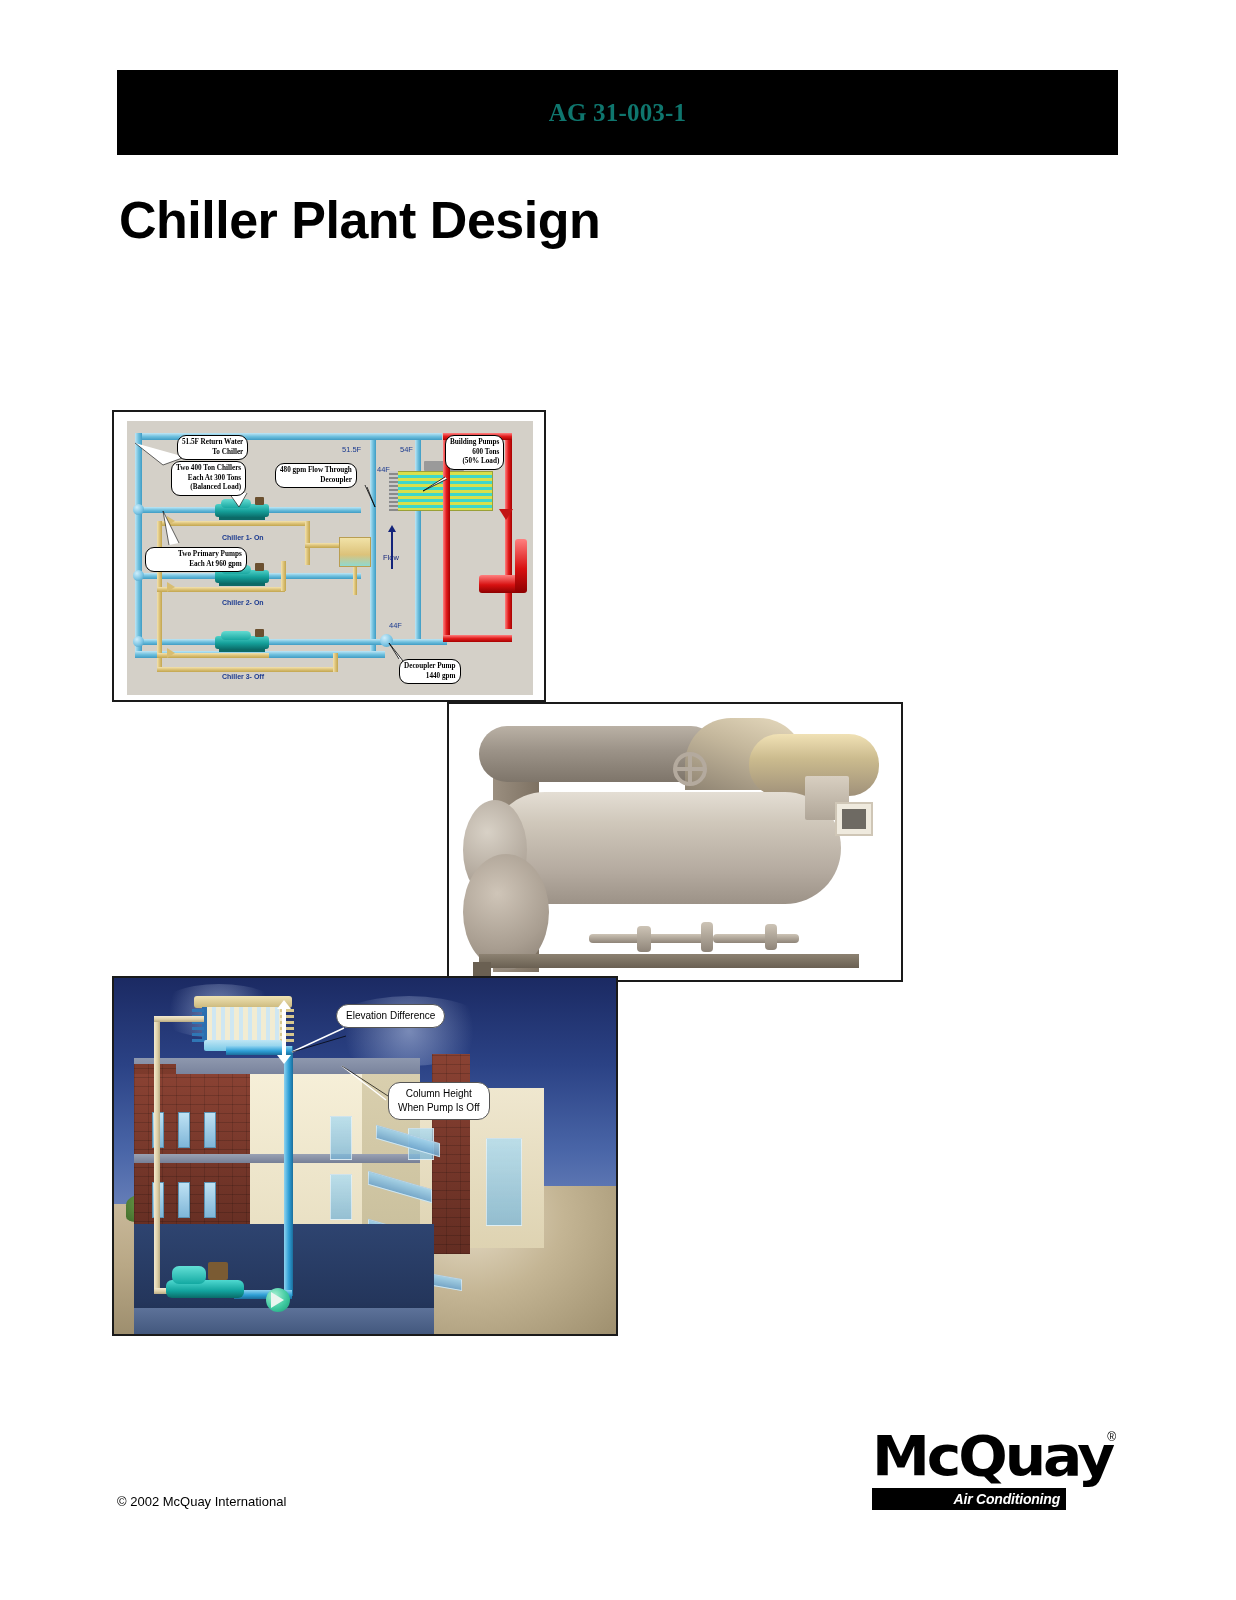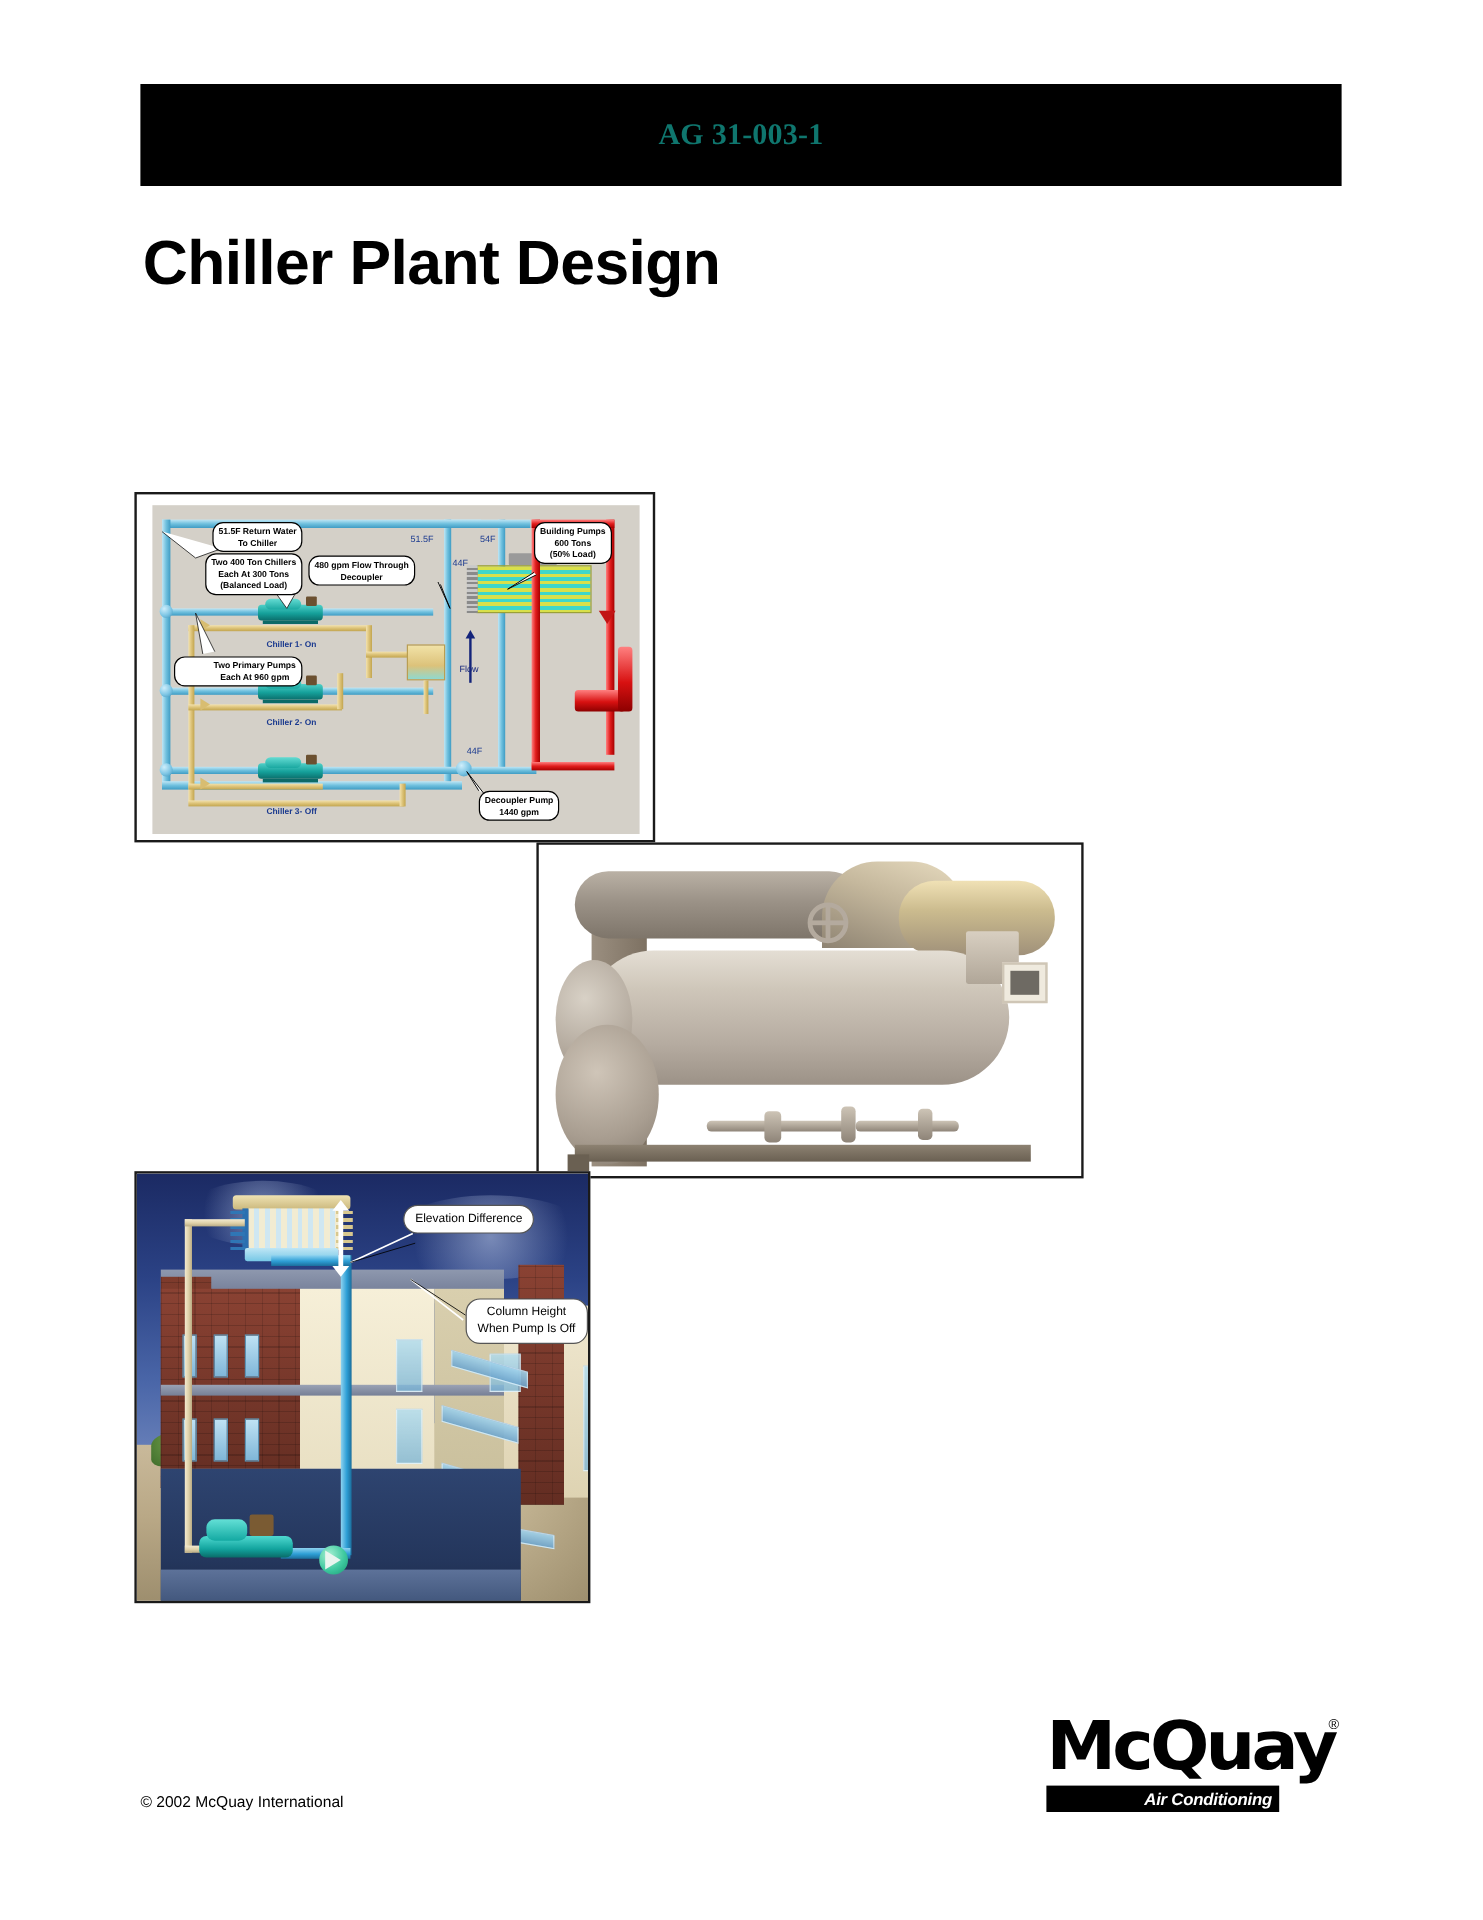--- a/index.html
+++ b/index.html
@@ -62,21 +62,21 @@
 
   
   .fig {
     position: absolute;
     border: 2px solid #1a1a1a;
     background: #ffffff;
     overflow: hidden;
   }
   .fig-schematic { left: 112px; top: 410px;  width: 434px; height: 292px; }
   .fig-photo     { left: 447px; top: 702px;  width: 456px; height: 280px; background:#ffffff; }
-  .fig-building  { left: 112px; top: 976px;  width: 380px; height: 360px; }
+  .fig-building  { left: 112px; top: 976px;  width: 506px; height: 360px; }
 
   
   .schem-canvas {
     position: absolute;
     left: 13px; top: 9px;
     width: 406px; height: 274px;
     background: #d4d0c8;
   }
   .pipe { position: absolute; }
   
@@ -158,24 +158,24 @@
   }
 
   .callout {
     position:absolute;
     background:#ffffff;
     border:1px solid #000000;
     border-radius:9px;
     font-size:7.2px;
     font-weight:bold;
     color:#000000;
-    text-align:center;
+    text-align:right;
     line-height:1.35;
     padding:2px 4px;
-    font-family:Liberation Sans, sans-serif;
+    font-family:Liberation Serif, serif;
     white-space:nowrap;
     z-index:6;
   }
 
   
   .photo-canvas { position:absolute; inset:0; background:#ffffff; }
   .ph-shell {
     position:absolute;
     border-radius: 50% / 12%;
   }
@@ -564,21 +564,21 @@
       <div>51.5F Return Water</div>
       <div>To Chiller</div>
     </div>
 
     <div class="callout" style="left:44px; top:40px;">
       <div>Two 400 Ton Chillers</div>
       <div>Each At 300 Tons</div>
       <div>(Balanced Load)</div>
     </div>
 
-    <div class="callout" style="left:130px; top:42px;">
+    <div class="callout" style="left:148px; top:42px;">
       <div>480 gpm Flow Through</div>
       <div>Decoupler</div>
     </div>
 
     <div class="callout" style="left:318px; top:14px;">
       <div>Building Pumps</div>
       <div>600 Tons</div>
       <div>(50% Load)</div>
     </div>
 

